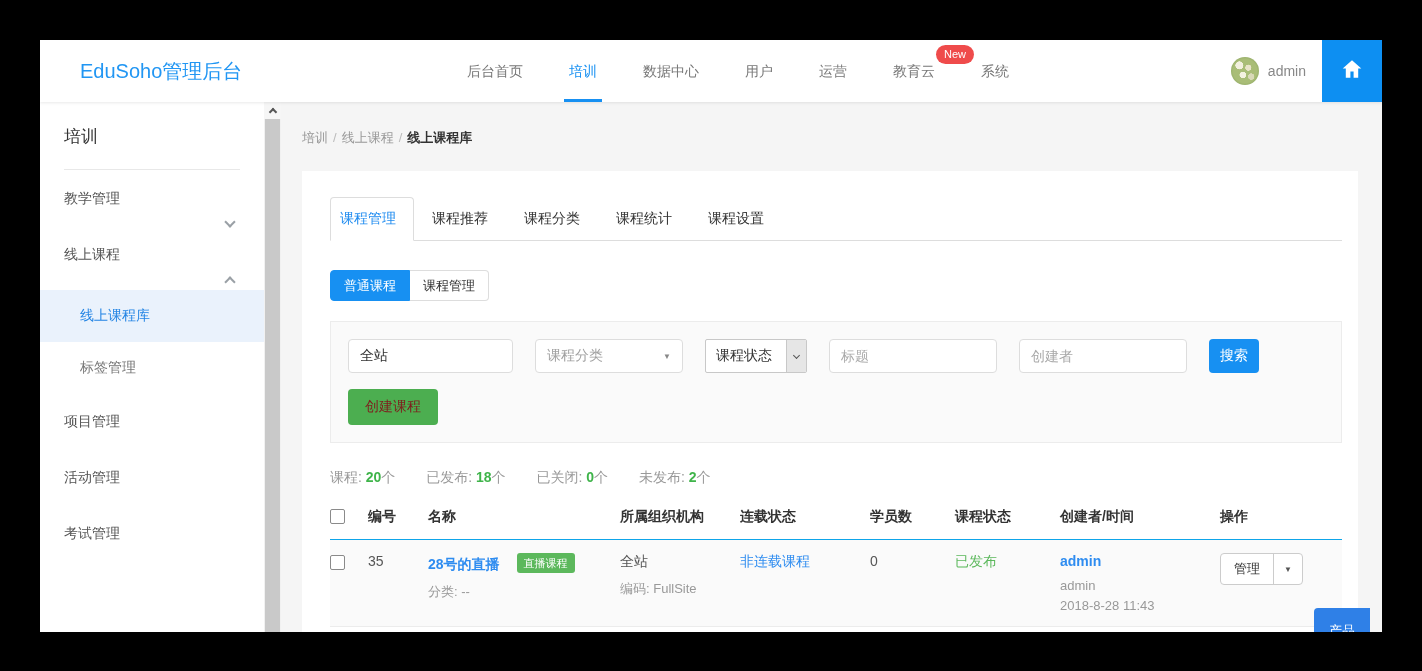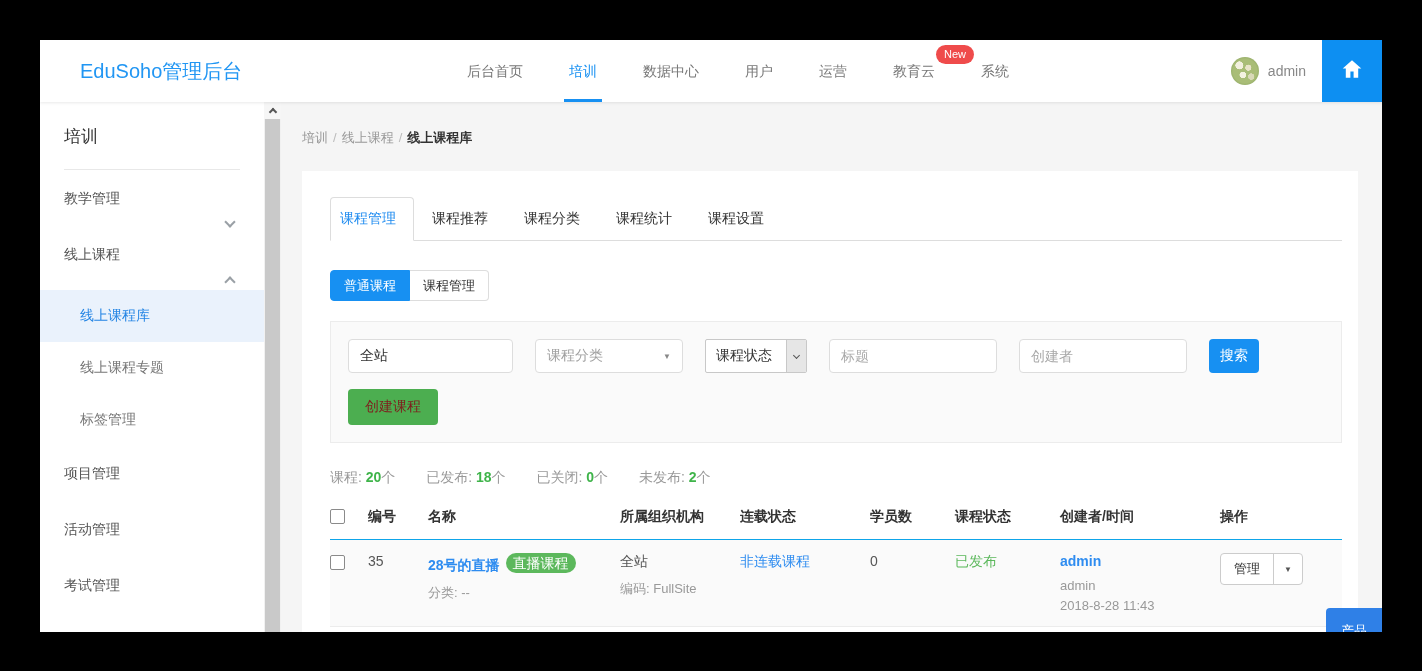--- a/index.html
+++ b/index.html
@@ -86,29 +86,29 @@
   table.course-table { margin-top:10px; width:1012px; border-collapse:collapse; font-size:14px; table-layout:fixed; }
   .course-table th { text-align:left; padding:10px 8px 12px 0; border-bottom:1px solid #0ea5e9; color:#333; font-weight:bold; }
   .course-table td { padding:13px 8px 13px 0; vertical-align:top; color:#555; }
   .course-table tr.striped td { background:#fafafa; border-bottom:1px solid #ececec; }
   .col-check { width:38px; } .col-id { width:60px; } .col-name { width:192px; }
   .col-org { width:120px; } .col-serial { width:130px; } .col-students { width:85px; }
   .col-status { width:105px; } .col-creator { width:160px; } .col-action { width:122px; }
   .cb { appearance:none; -webkit-appearance:none; width:15px; height:15px; border:1px solid #8a8a8a; border-radius:2px; background:#fff; cursor:pointer; margin-top:2px; }
   a.blue-link { color:#2e8cf0; text-decoration:none; cursor:pointer; }
   .name-link { font-weight:bold; }
-  .live-badge { display:inline-block; background:#5cb85c; color:#fff; font-size:14px; line-height:12px; padding:4px 7px; border-radius:10px; margin-left:6px; vertical-align:2px; }
+  .live-badge { display:inline-block; background:#5cb85c; color:#fff; font-size:11px; line-height:12px; padding:4px 7px; border-radius:3px; margin-left:17px; vertical-align:2px; }
   .subline { color:#999; font-size:13px; margin-top:9px; }
   .status-green { color:#5cb85c; }
   .manage-group { display:inline-flex; border:1px solid #ccc; border-radius:4px; background:#fff; overflow:hidden; }
   .manage-main { padding:6px 13px; font-size:13px; color:#333; cursor:pointer; }
   .manage-caret { padding:6px 10px; border-left:1px solid #ccc; display:flex; align-items:center; cursor:pointer; }
   .manage-caret .tri { font-size:8px; color:#555; }
 
-  .product-btn { position:absolute; right:0; top:568px; width:56px; height:40px; background:#2f80e7; color:#fff; font-size:13px; border:none; border-radius:4px 0 0 0; cursor:pointer; z-index:20; padding:6px 0 0; text-align:center; font-family:inherit; }
+  .product-btn { position:absolute; right:12px; top:568px; width:56px; height:40px; background:#2f80e7; color:#fff; font-size:13px; border:none; border-radius:4px 0 0 0; cursor:pointer; z-index:20; padding:6px 0 0; text-align:center; font-family:inherit; }
 </style>
 </head>
 <body>
 
 <div class="frame">
 
   <div class="header">
     <div class="logo">EduSoho管理后台</div>
     <div class="topnav">
       <div class="nav-item">后台首页</div>
@@ -149,21 +149,20 @@
       </div>
 
       <div class="side-group">
         <span>线上课程</span>
         <span class="chev-row">
             <span class="chev up"></span>
           </span>
       </div>
 
       <div class="side-sub active">线上课程库</div>
-      <div class="side-sub">线上课程专题</div>
       <div class="side-sub">标签管理</div>
 
       <div class="side-item">项目管理</div>
       <div class="side-item">活动管理</div>
       <div class="side-item">考试管理</div>
     </div>
 
     <div class="scrollbar">
       <div class="scroll-up">
           <span class="chev"></span>

